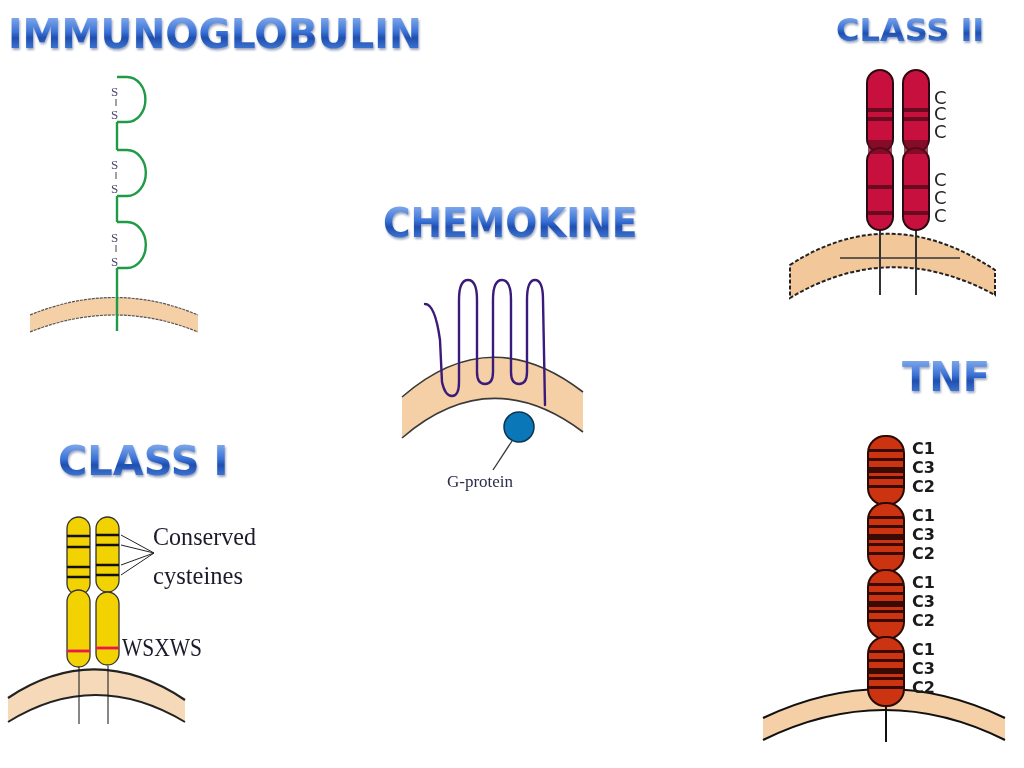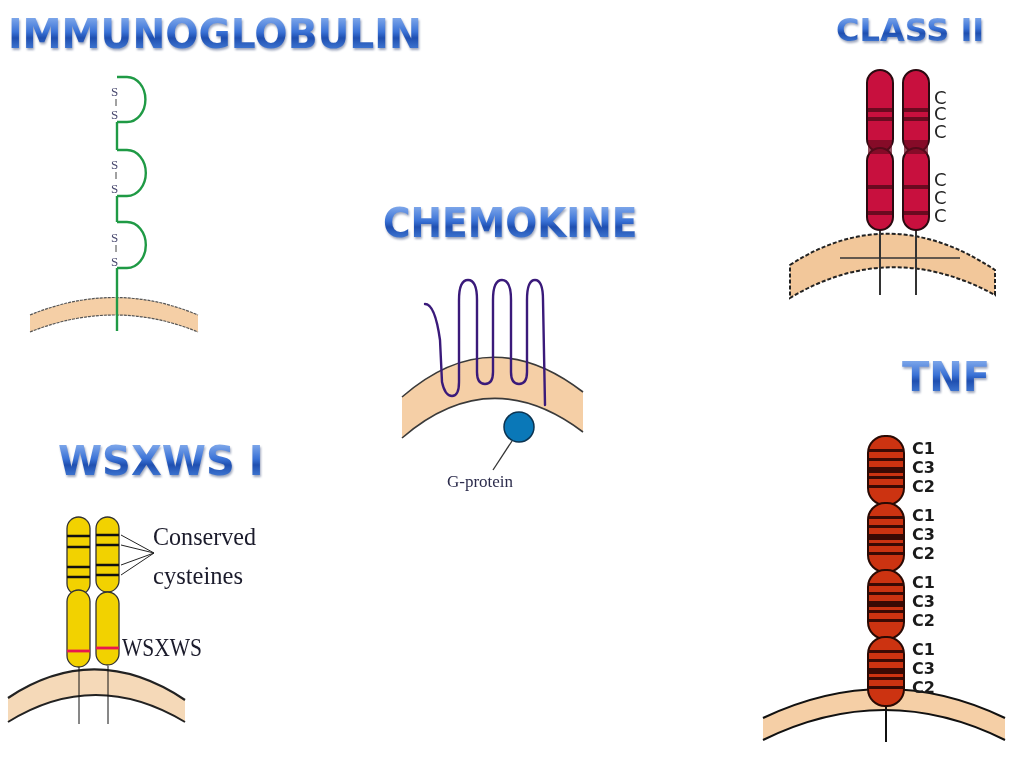--- a/index.html
+++ b/index.html
@@ -25,21 +25,21 @@
   svg.diag { position: absolute; left: 0; top: 0; overflow: visible; }
   .serif-label { font-family: "Liberation Serif", serif; }
   .sans-label { font-family: "DejaVu Sans", sans-serif; font-weight: bold; }
 </style>
 </head>
 <body>
 
 <div class="title" id="t-immuno">IMMUNOGLOBULIN</div>
 <div class="title" id="t-class2">CLASS II</div>
 <div class="title" id="t-chemo">CHEMOKINE</div>
-<div class="title" id="t-class1">WSXWS I</div>
+<div class="title" id="t-class1">CLASS I</div>
 <div class="title" id="t-tnf">TNF</div>
 
 <svg class="diag" width="1024" height="768" viewBox="0 0 1024 768">
 
   <g>
 
     <path d="M30,315 Q115,280 198,315 L198,332 Q115,298 30,332 Z" fill="#f5cfa6" stroke="none"></path>
     <path d="M30,315 Q115,280 198,315" fill="none" stroke="#555" stroke-width="1.2" stroke-dasharray="3,1"></path>
     <path d="M30,332 Q115,298 198,332" fill="none" stroke="#555" stroke-width="1.2" stroke-dasharray="3,1"></path>
 

